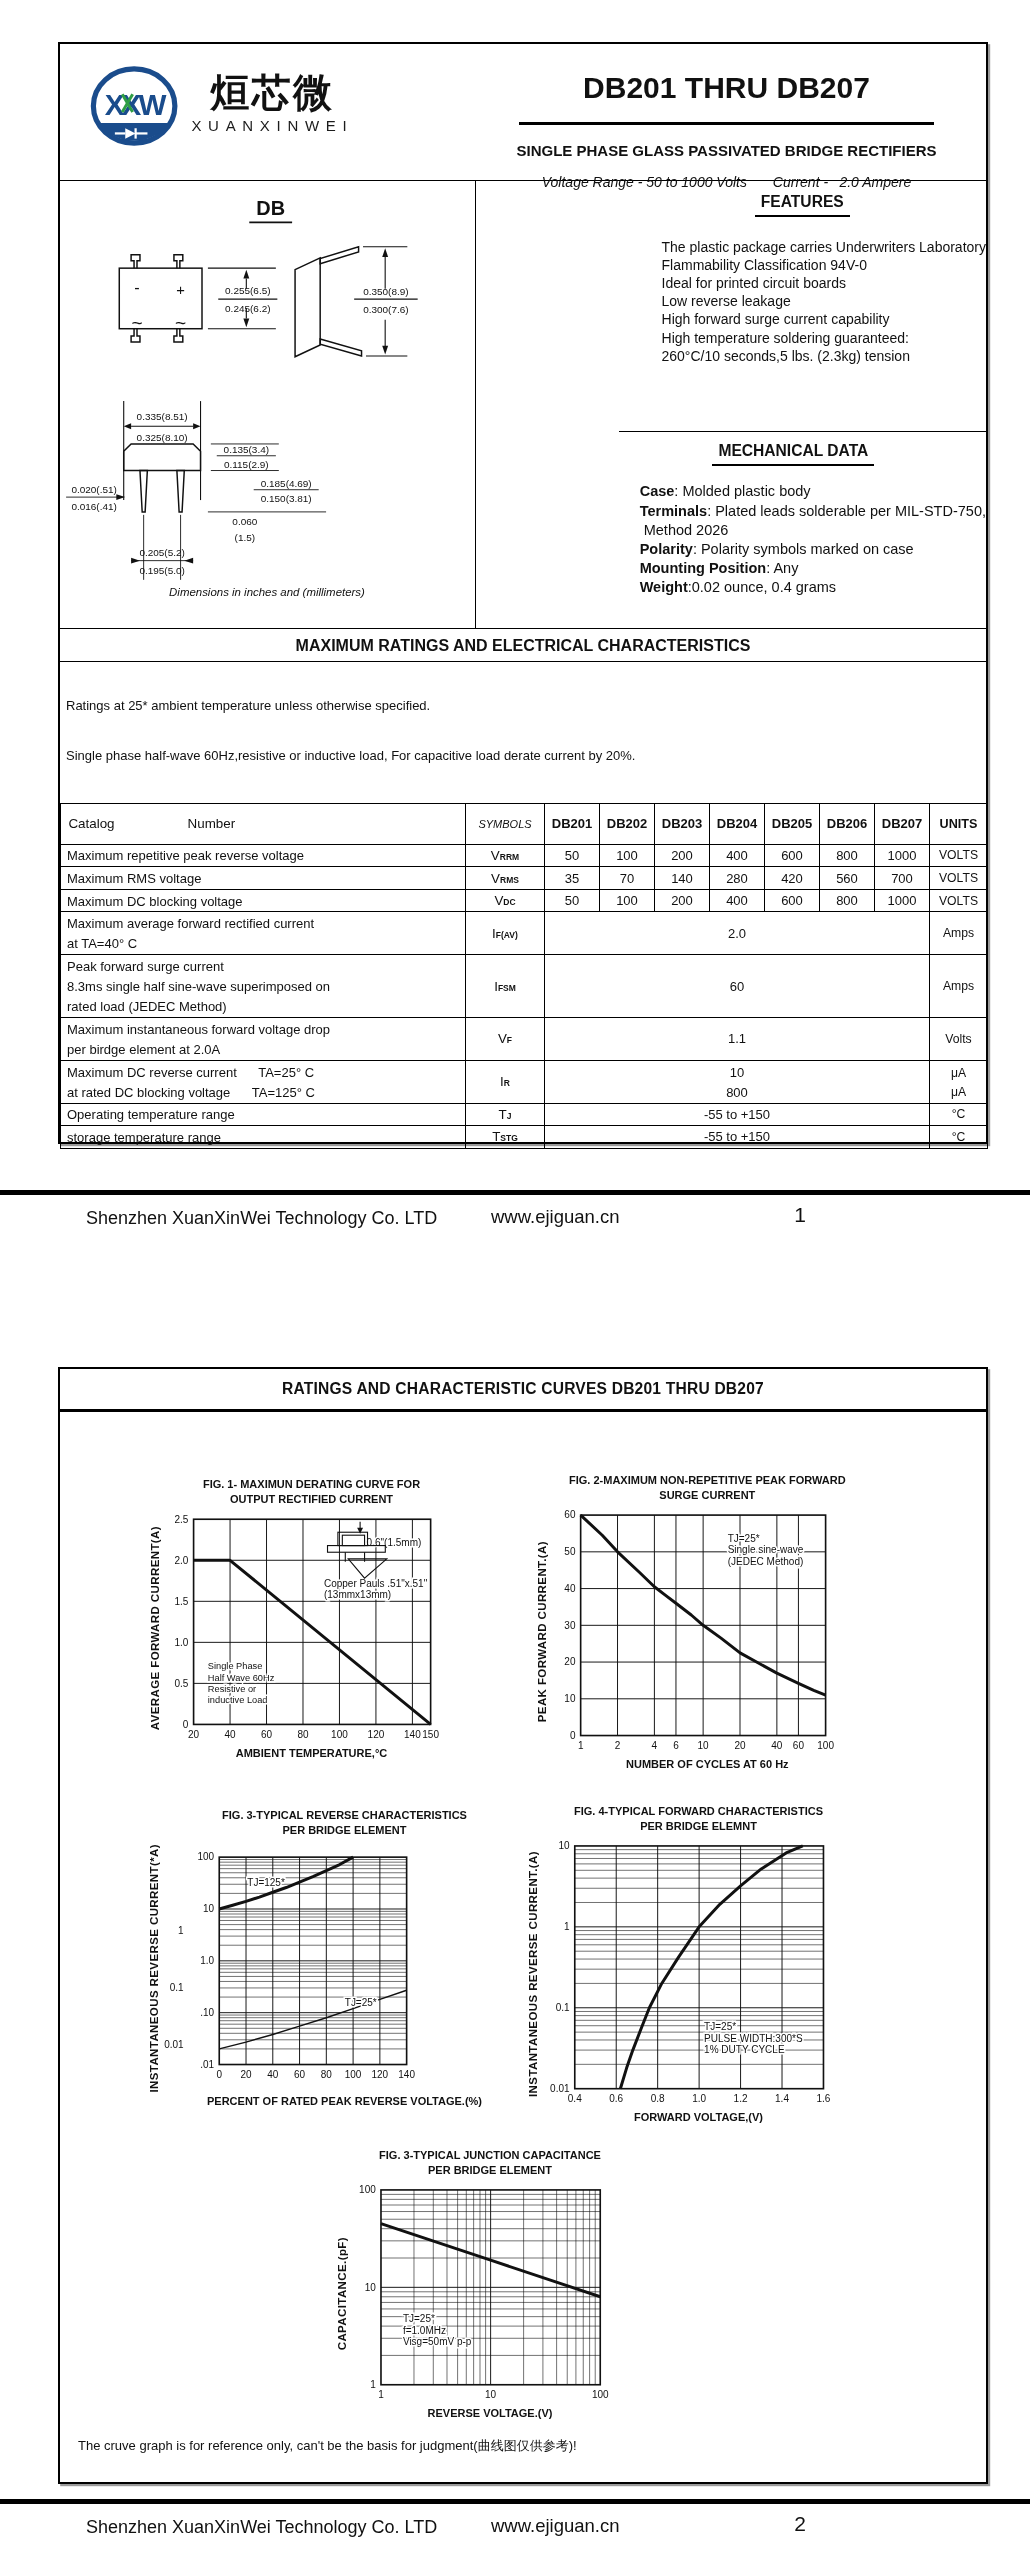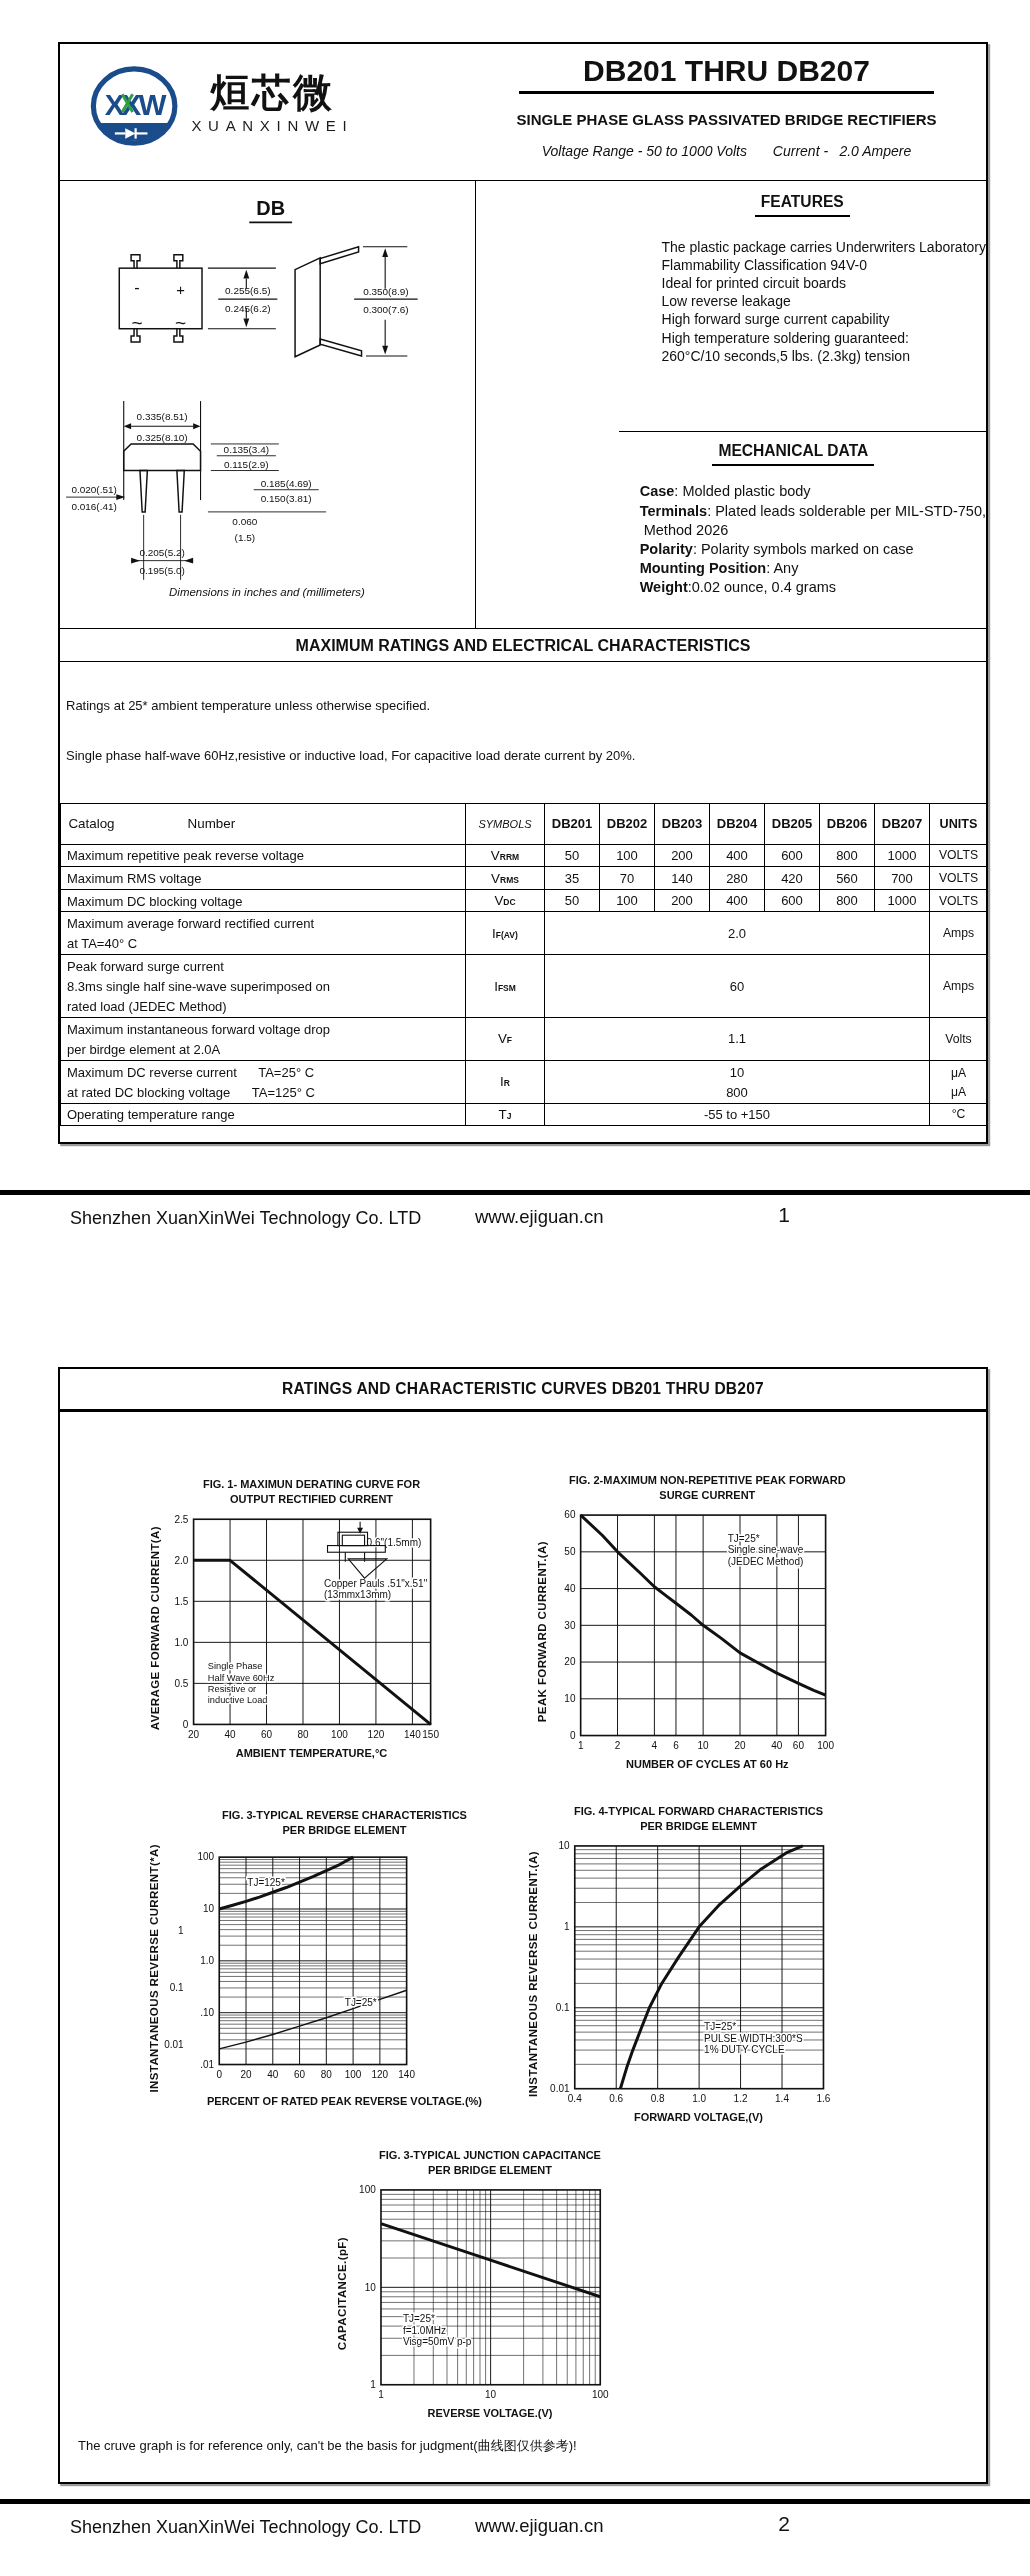--- a/index.html
+++ b/index.html
@@ -11,21 +11,21 @@
   .page1{top:42px;height:1098px;}
   .page2{top:1367px;height:1113px;}
 
   
   .hdr{position:relative;height:136px;border-bottom:1.5px solid #000;}
   .logo-wrap{position:absolute;left:28px;top:22px;display:flex;align-items:flex-start;}
   .logo-txt{margin-left:10.4px;margin-top:7.4px;text-align:center;}
   .logo-cn{font-size:39px;font-weight:700;letter-spacing:2.2px;line-height:1.05;}
   .logo-en{font-size:15px;letter-spacing:6.7px;margin-top:3px;color:#1c1c1c;}
   .tblock{position:absolute;left:417px;top:10.4px;width:499px;text-align:center;}
-  .tblock h1{margin:0;font-size:30px;letter-spacing:0;}
+  .tblock h1{margin:17px;font-size:30px;letter-spacing:0;}
   .trule{width:415px;height:3px;background:#000;margin:3px auto 0;}
   .tsub{margin-top:16.3px;font-size:15px;font-weight:bold;}
   .ttag{margin-top:15px;font-size:14px;font-style:italic;}
   .ttag .t2{margin-left:22px;}
   .ttag .t3{margin-left:7.4px;}
 
   
   .bodyrow{display:flex;height:447px;border-bottom:1.5px solid #000;}
   .leftcol{width:415px;border-right:1.5px solid #000;position:relative;}
   .rightcol{flex:1;display:flex;flex-direction:column;align-items:flex-end;}
@@ -56,21 +56,21 @@
   .c-val{text-align:center;font-size:13px;}
   .c-val div{padding:3px 0 2.2px;}
   .c-unit{text-align:center;font-size:12.2px;}
   .c-unit div{padding:3px 0 2.2px;}
   .notesbox{padding:6px 9px;font-size:13px;line-height:1.32;}
   .notesbox div{white-space:pre-wrap;}
 
   
   .rule{position:absolute;left:0;width:1031px;height:4.5px;background:#000;}
   .rule1{top:1190px;} .rule2{top:2499px;}
-  .footer{position:absolute;left:0;width:873px;height:30px;}
+  .footer{position:absolute;left:16px;width:873px;height:30px;}
   .footer1{top:1203px;} .footer2{top:2512px;}
   .f-co{position:absolute;left:70px;top:4.5px;font-size:18px;}
   .f-site{position:absolute;left:475px;top:3px;font-size:18.5px;}
   .f-pg{position:absolute;right:83px;top:0;font-size:21px;}
 
   
   .p2head{height:40px;border-bottom:3.7px solid #000;display:flex;align-items:center;justify-content:center;
           font-size:15.6px;font-weight:bold;letter-spacing:0.2px;}
   figure.fig{margin:0;position:absolute;}
   .ftitle{font-size:11px;font-weight:bold;text-align:center;white-space:pre-line;line-height:1.35;margin-bottom:6px;}
@@ -372,20 +372,28 @@
               <td class="c-unit">
                 <div>μA</div>
                 <div>μA</div>
               </td>
             </tr>
             <tr>
               <td class="c-desc">
                 <div>Operating temperature range</div>
               </td>
               <td class="c-sym"><span class="sym-m">T</span><span class="sym-s">J</span></td>
+              <td class="c-val" colspan="7">-55 to +150</td>
+              <td class="c-unit">°C</td>
+            </tr>
+            <tr>
+              <td class="c-desc">
+                <div>storage temperature range</div>
+              </td>
+              <td class="c-sym"><span class="sym-m">T</span><span class="sym-s">STG</span></td>
               <td class="c-val" colspan="7">-55 to +150</td>
               <td class="c-unit">°C</td>
             </tr>
           </tbody>
       </table>
     </div>
   </div>
 
   <div class="rule rule1"></div>
   <div class="footer footer1">

